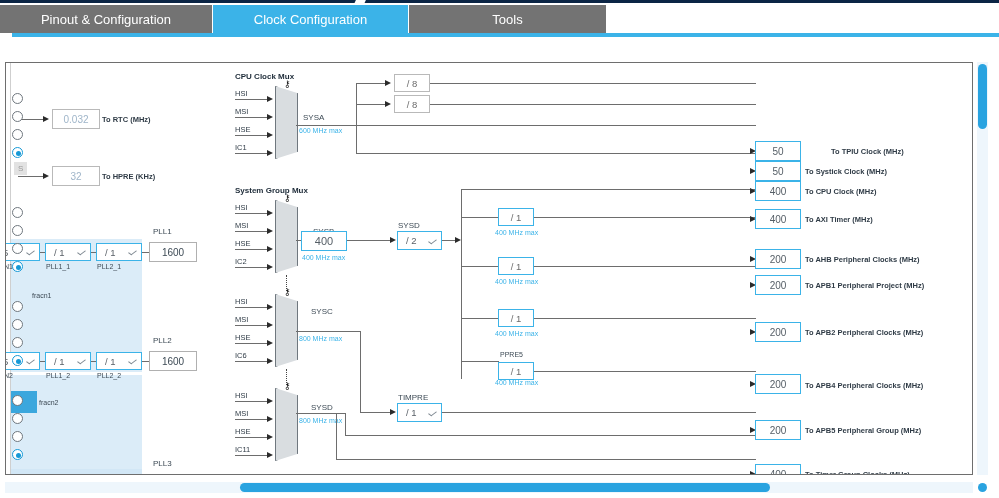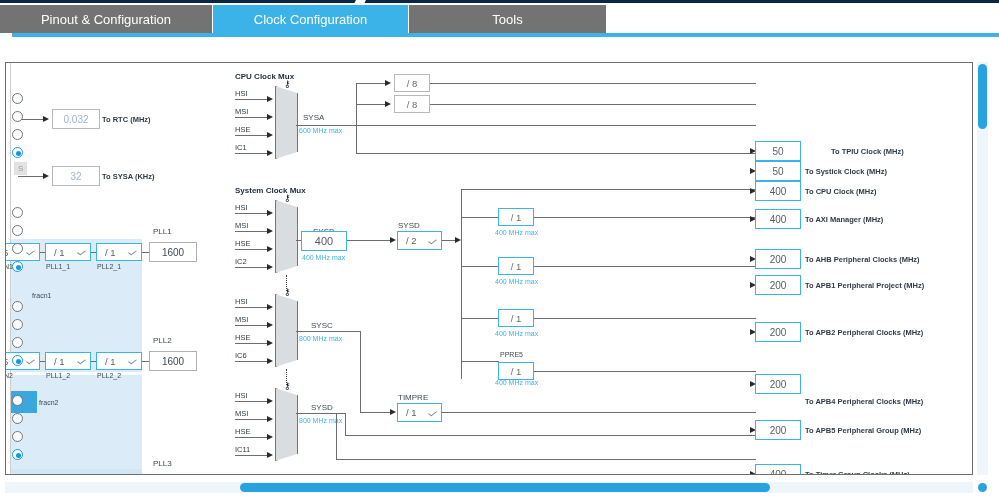--- a/index.html
+++ b/index.html
@@ -267,21 +267,21 @@
 
     <div class="wh" style="left:12px; top:56px; width:26px;"></div>
     <div class="arrow" style="left:37px; top:52.5px;"></div>
     <div class="vbox gray" id="rtc-box" style="left:46px; top:46px; width:48px; height:20px;">0.032</div>
     <div class="lbl out" style="left:96px; top:52px;">To RTC (MHz)</div>
 
     <div class="lbl" id="sprefix" style="left:8px; top:99px; background:#e2e2e2; padding:2px 4px; color:#9b9b9b;">S</div>
     <div class="wh" style="left:12px; top:113px; width:26px;"></div>
     <div class="arrow" style="left:37px; top:109.5px;"></div>
     <div class="vbox gray" style="left:46px; top:103px; width:48px; height:20px;">32</div>
-    <div class="lbl out" style="left:96px; top:109px;">To SYSA (KHz)</div>
+    <div class="lbl out" style="left:96px; top:109px;">To HPRE (KHz)</div>
 
     <div class="pllpanel" style="left:5px; top:176px; width:131px; height:133px;"></div>
     <div class="sel" style="left:-12px; top:180px; width:46px; height:18px;">
       <span>5</span>
         <i class="chev"></i>
     </div>
     <div class="lbl small" style="left:-2px; top:200px;">N1</div>
     <div class="wh" style="left:34px; top:189px; width:6px;"></div>
     <div class="sel" style="left:39px; top:180px; width:46px; height:18px;">
       <span>/ 1</span>
@@ -356,21 +356,21 @@
     <div class="arrow" style="left:379px; top:16.5px;"></div>
     <div class="vbox divbox" style="left:388px; top:11px; width:36px; height:18px;">/ 8</div>
     <div class="wh" style="left:424px; top:20px; width:326px;"></div>
     <div class="wh" style="left:350px; top:41px; width:30px;"></div>
     <div class="arrow" style="left:379px; top:37.5px;"></div>
     <div class="vbox divbox" style="left:388px; top:32px; width:36px; height:18px;">/ 8</div>
     <div class="wh" style="left:424px; top:41px; width:326px;"></div>
     <div class="wv" style="left:350px; top:62px; height:28px;"></div>
     <div class="wh" style="left:350px; top:90px; width:400px;"></div>
 
-    <div class="lbl head" style="left:229px; top:123px;">System Clock Mux</div>
+    <div class="lbl head" style="left:229px; top:123px;">System Group Mux</div>
     <div class="keyicon" style="left:278px; top:131px;">⚷</div>
     <div class="mux mux-top" style="left:269px; top:137px; height:73px;"></div>
     <div class="lbl pin" style="left:229px; top:140px;">HSI</div>
     <div class="wh" style="left:229px; top:150px; width:34px;"></div>
     <div class="arrow" style="left:261px; top:146.5px;"></div>
     <div class="radio" style="top:144px;"></div>
     <div class="lbl pin" style="left:229px; top:158px;">MSI</div>
     <div class="wh" style="left:229px; top:168px; width:34px;"></div>
     <div class="arrow" style="left:261px; top:164.5px;"></div>
     <div class="radio" style="top:162px;"></div>
@@ -436,21 +436,21 @@
     <div class="arrow" style="left:261px; top:258.5px;"></div>
     <div class="radio" style="top:256px;"></div>
     <div class="lbl pin" style="left:229px; top:270px;">HSE</div>
     <div class="wh" style="left:229px; top:280px; width:34px;"></div>
     <div class="arrow" style="left:261px; top:276.5px;"></div>
     <div class="radio" style="top:274px;"></div>
     <div class="lbl pin" style="left:229px; top:288px;">IC6</div>
     <div class="wh" style="left:229px; top:298px; width:34px;"></div>
     <div class="arrow" style="left:261px; top:294.5px;"></div>
     <div class="radio on" style="top:292px;"></div>
-    <div class="lbl" style="left:305px; top:258px;text-align:right;">SYSC</div>
+    <div class="lbl" style="left:305px; top:244px;text-align:right;">SYSC</div>
     <div class="lbl blue" style="left:293px; top:272px;">800 MHz max</div>
     <div class="wh" style="left:290px; top:268px; width:65px;"></div>
     <div class="wv" style="left:354px; top:268px; height:82px;"></div>
     <div class="wh" style="left:354px; top:349px; width:31px;"></div>
 
     <div class="arrow" style="left:384px; top:345.5px;"></div>
     <div class="lbl" style="left:392px; top:330px;">TIMPRE</div>
     <div class="sel" style="left:391px; top:340px; width:45px; height:19px;">
       <span>/ 1</span>
         <i class="chev"></i>
@@ -489,33 +489,33 @@
         <div class="vbox" style="left: 749px; top: 78px; width: 46px; height: 20px;">50</div>
         <div class="lbl out" style="left: 799px; top: 84px; margin-left: 26px;">To TPIU Clock (MHz)</div>
         <div class="arrow" style="left: 744px; top: 104.5px;"></div>
         <div class="vbox" style="left: 749px; top: 98px; width: 46px; height: 20px;">50</div>
         <div class="lbl out" style="left: 799px; top: 104px;">To Systick Clock (MHz)</div>
         <div class="arrow" style="left: 744px; top: 124.5px;"></div>
         <div class="vbox" style="left: 749px; top: 118px; width: 46px; height: 20px;">400</div>
         <div class="lbl out" style="left: 799px; top: 124px;">To CPU Clock (MHz)</div>
         <div class="arrow" style="left: 744px; top: 152.5px;"></div>
         <div class="vbox" style="left: 749px; top: 146px; width: 46px; height: 20px;">400</div>
-        <div class="lbl out" style="left: 799px; top: 152px;">To AXI Manager (MHz)</div>
+        <div class="lbl out" style="left: 799px; top: 152px;">To AXI Timer (MHz)</div>
         <div class="arrow" style="left: 744px; top: 192.5px;"></div>
         <div class="vbox" style="left: 749px; top: 186px; width: 46px; height: 20px;">200</div>
         <div class="lbl out" style="left: 799px; top: 192px;">To AHB Peripheral Clocks (MHz)</div>
         <div class="arrow" style="left: 744px; top: 218.5px;"></div>
         <div class="vbox" style="left: 749px; top: 212px; width: 46px; height: 20px;">200</div>
         <div class="lbl out" style="left: 799px; top: 218px;">To APB1 Peripheral Project (MHz)</div>
         <div class="arrow" style="left: 744px; top: 265.5px;"></div>
         <div class="vbox" style="left: 749px; top: 259px; width: 46px; height: 20px;">200</div>
         <div class="lbl out" style="left: 799px; top: 265px;">To APB2 Peripheral Clocks (MHz)</div>
         <div class="arrow" style="left: 744px; top: 317.5px;"></div>
         <div class="vbox" style="left: 749px; top: 311px; width: 46px; height: 20px;">200</div>
-        <div class="lbl out" style="left: 799px; top: 334px;">To APB4 Peripheral Clocks (MHz)</div>
+        <div class="lbl out" style="left: 799px; top: 318px;">To APB4 Peripheral Clocks (MHz)</div>
         <div class="arrow" style="left: 744px; top: 363.5px;"></div>
         <div class="vbox" style="left: 749px; top: 357px; width: 46px; height: 20px;">200</div>
         <div class="lbl out" style="left: 799px; top: 363px;">To APB5 Peripheral Group (MHz)</div>
         <div class="arrow" style="left: 744px; top: 407.5px;"></div>
         <div class="vbox" style="left: 749px; top: 401px; width: 46px; height: 20px;">400</div>
         <div class="lbl out" style="left: 799px; top: 407px;">To Timer Group Clocks (MHz)</div>
       </div>
 
   </div>
 

